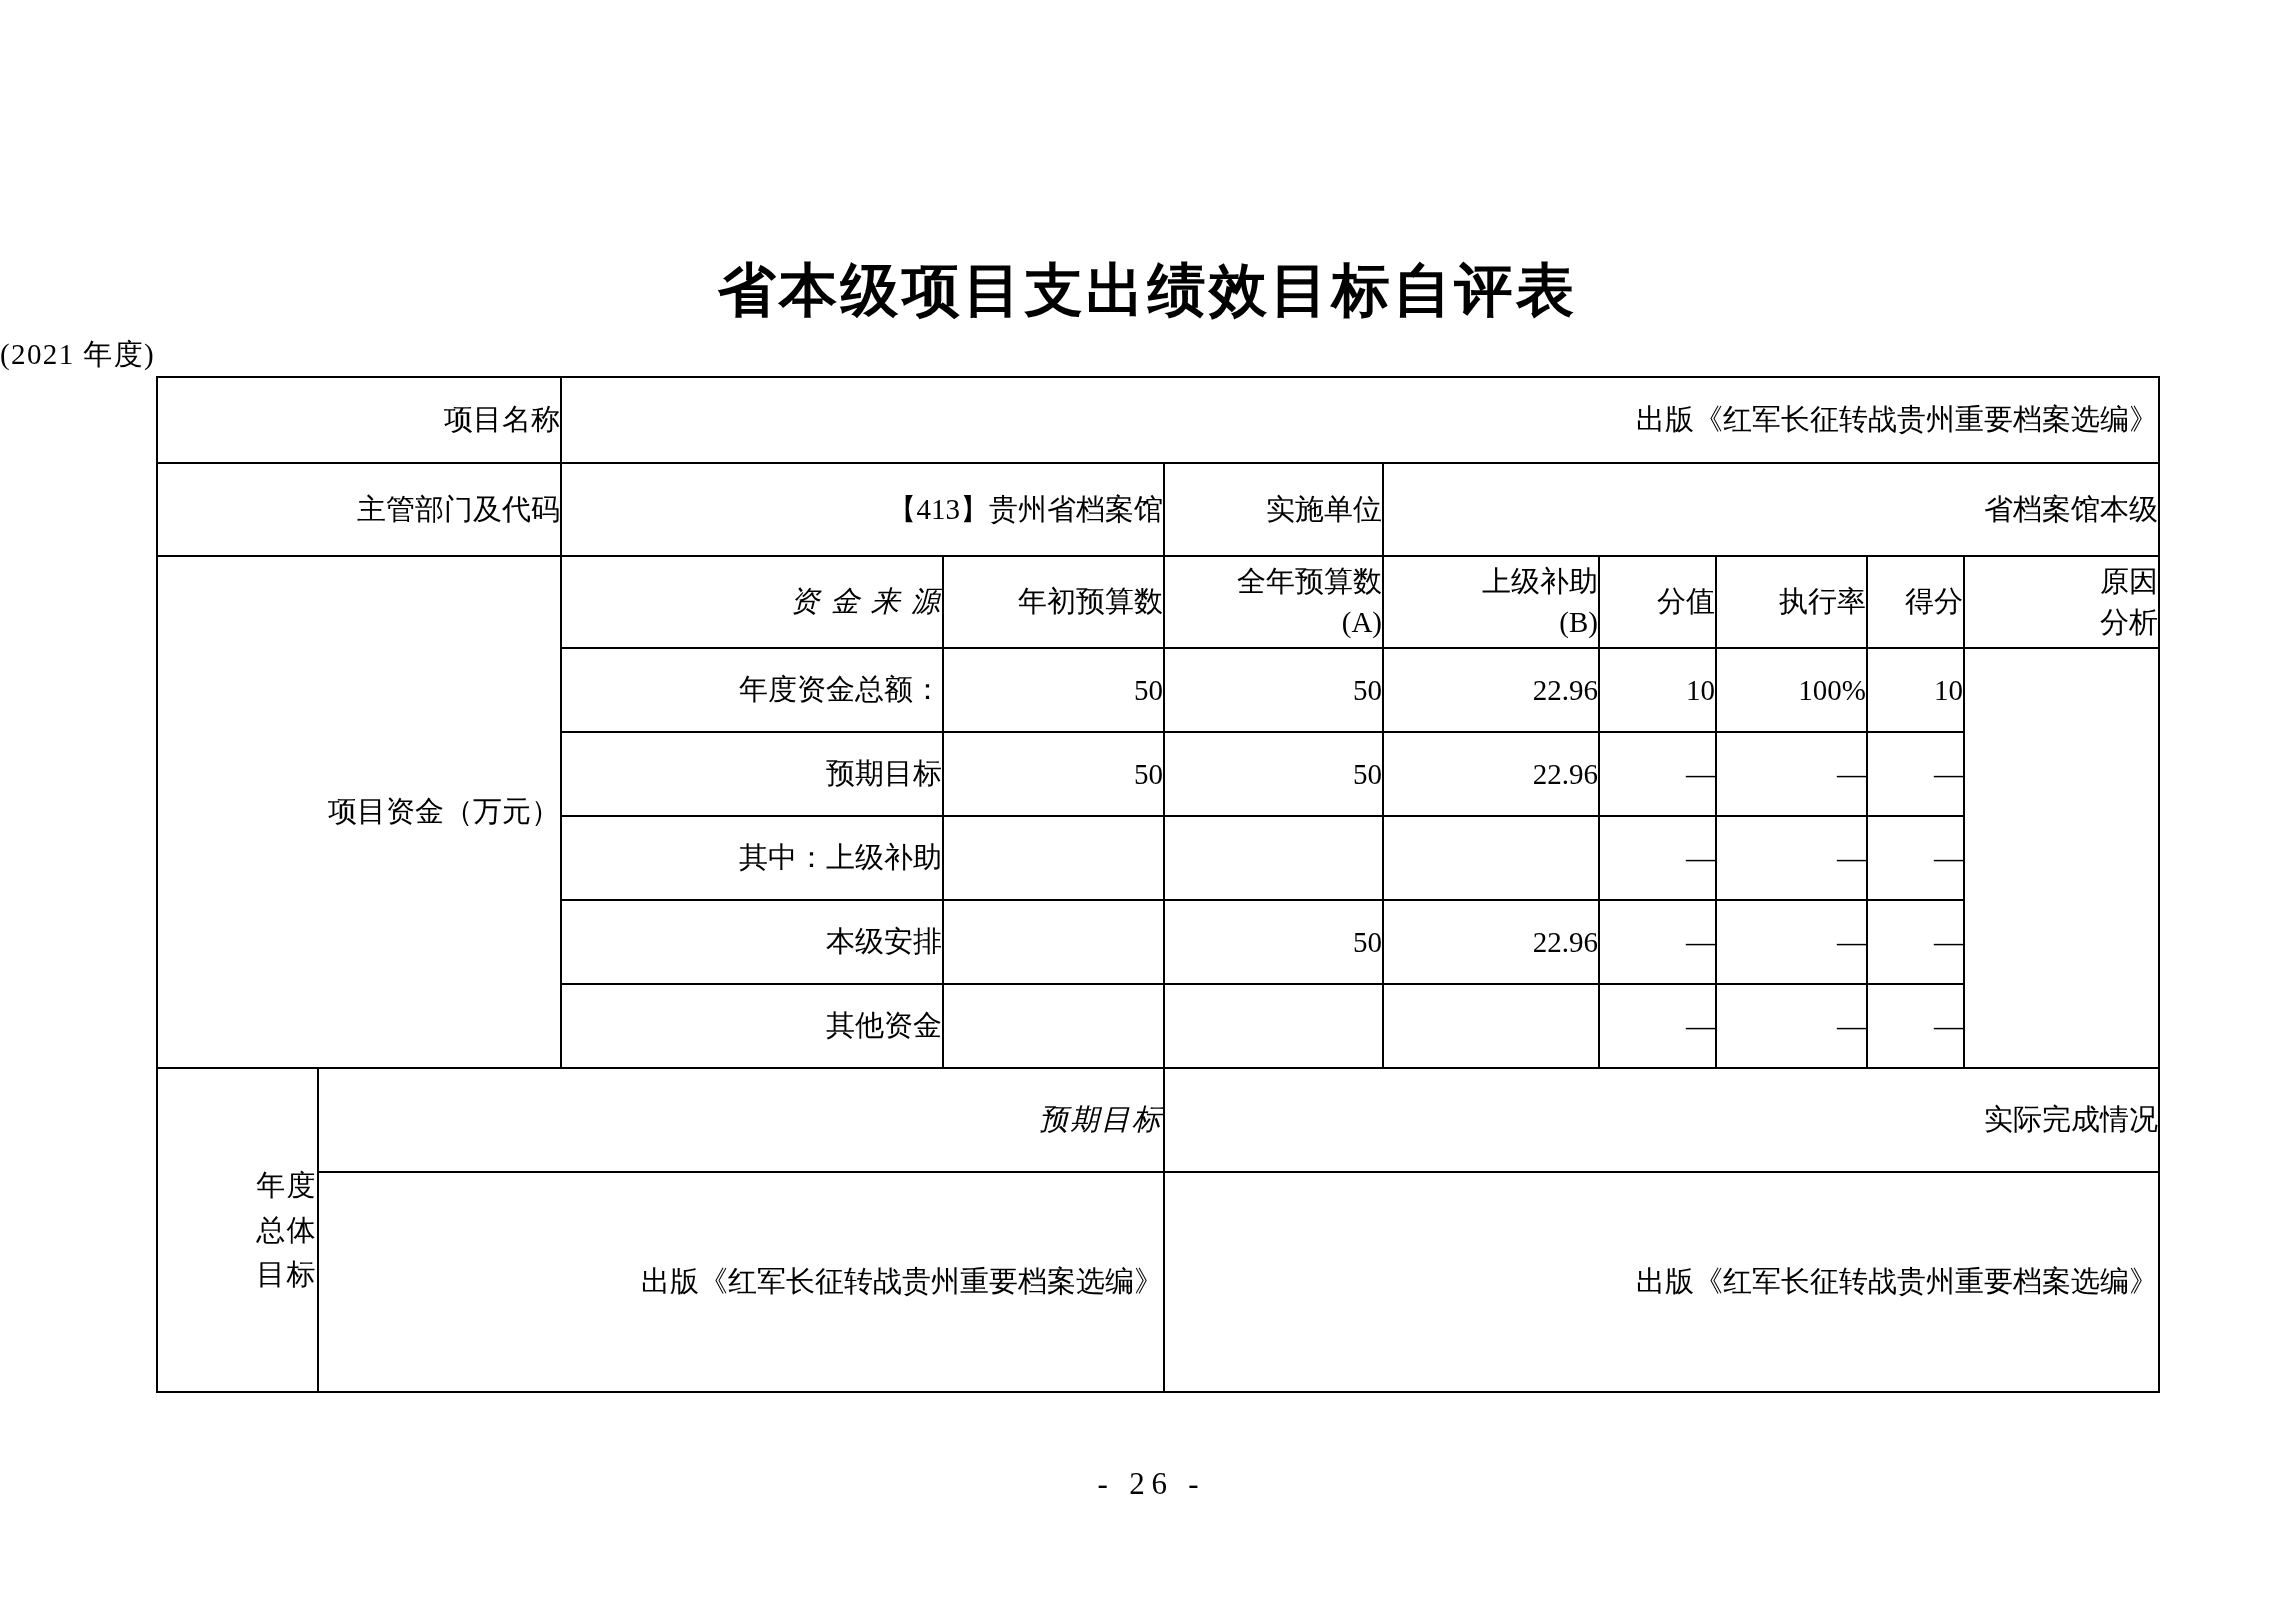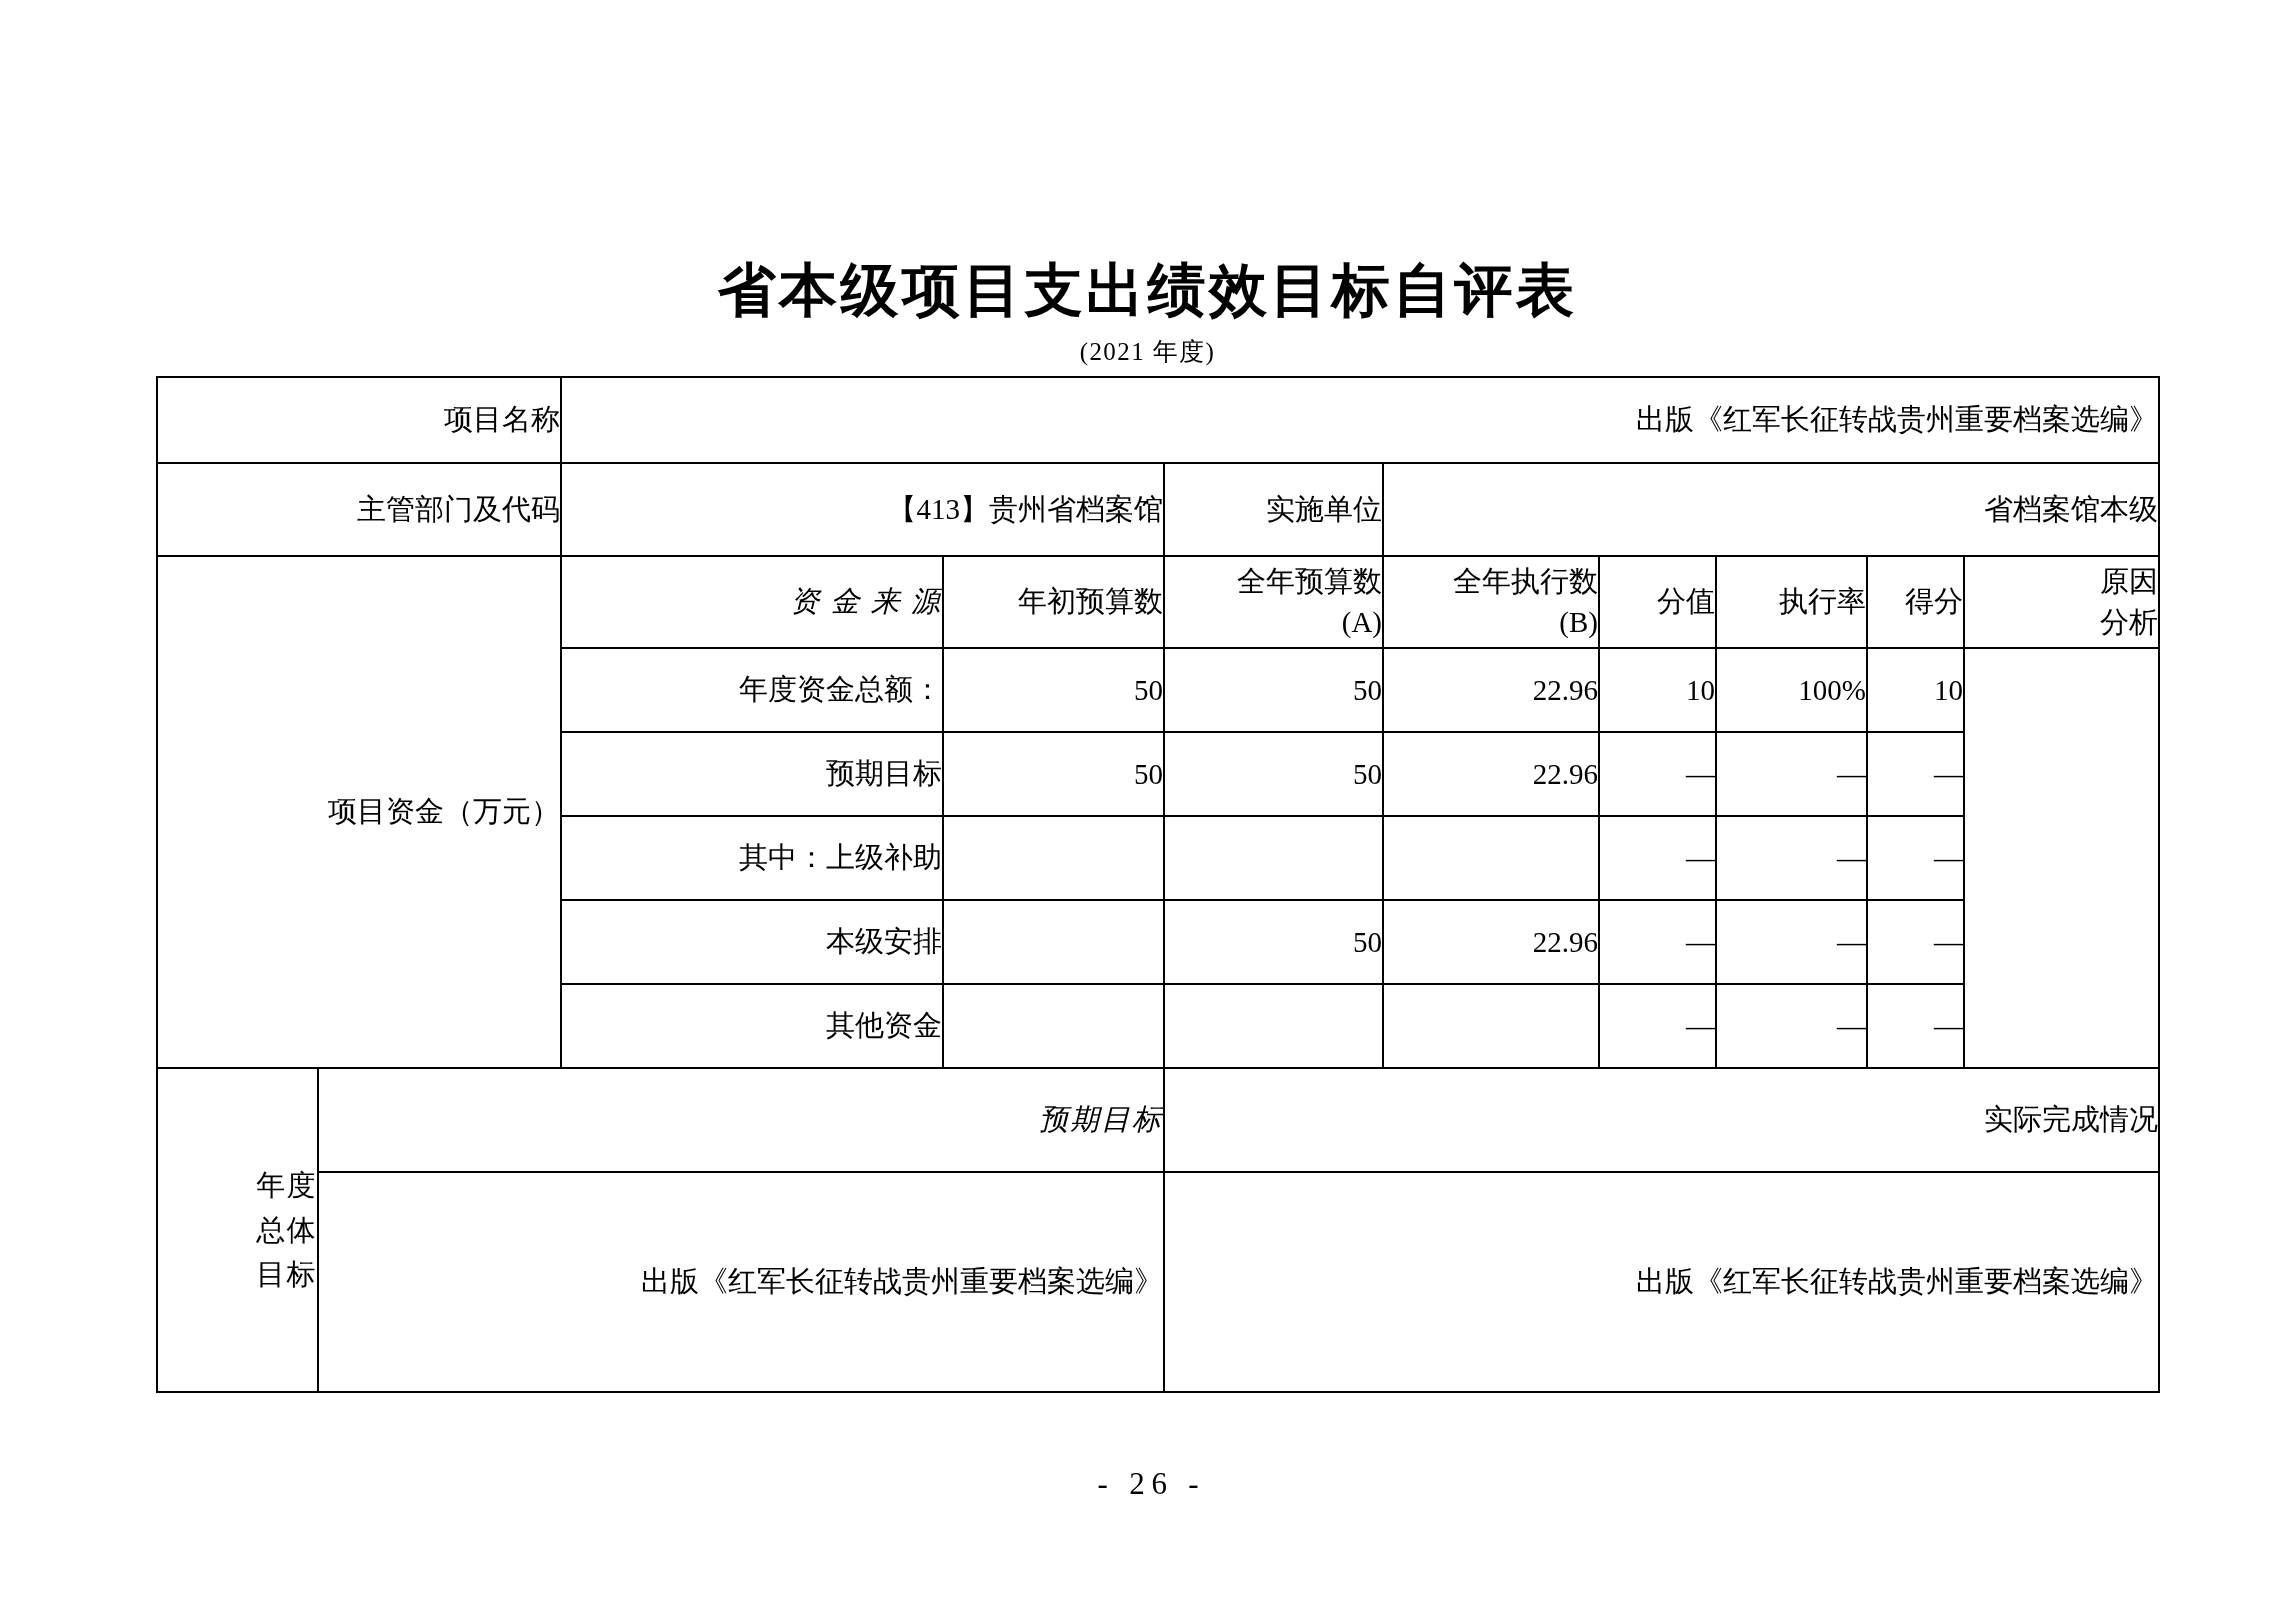--- a/index.html
+++ b/index.html
@@ -15,22 +15,22 @@
     position: absolute;
     top: 252px; left: 0; width: 100%;
     text-align: center;
     font-size: 58px;
     font-weight: bold;
     letter-spacing: 3.4px;
   }
   .doc-subtitle {
     position: absolute;
     top: 335px; left: 0; width: 100%;
-    text-align: center;
-    font-size: 25px;
+    text-align: left;
+    font-size: 29px;
     letter-spacing: 1.4px;
   }
   table.main {
     position: absolute;
     top: 376px; left: 156px;
     width: 2002px;
     border-collapse: collapse;
     table-layout: fixed;
     font-size: 29px;
   }
@@ -98,21 +98,21 @@
       <td>实施单位</td>
       <td colspan="5">省档案馆本级</td>
     </tr>
 
     <tr class="r-head">
       <td colspan="2" rowspan="6">项目资金（万元）</td>
       <td class="spread">资 金 来 源</td>
       <td>年初预算数</td>
       <td class="preline">全年预算数
 (A)</td>
-      <td class="preline">全年执行数
+      <td class="preline">上级补助
 (B)</td>
       <td>分值</td>
       <td>执行率</td>
       <td>得分</td>
       <td class="preline">原因
 分析</td>
     </tr>
 
     <tr class="r-data">
       <td>年度资金总额：</td>

